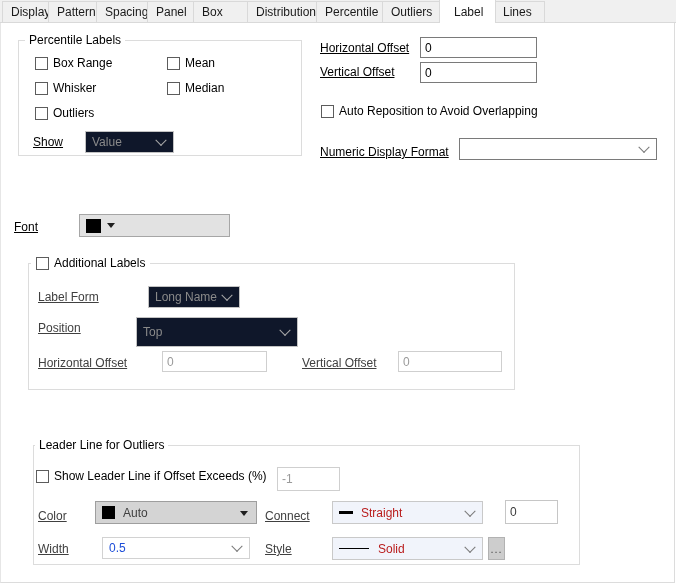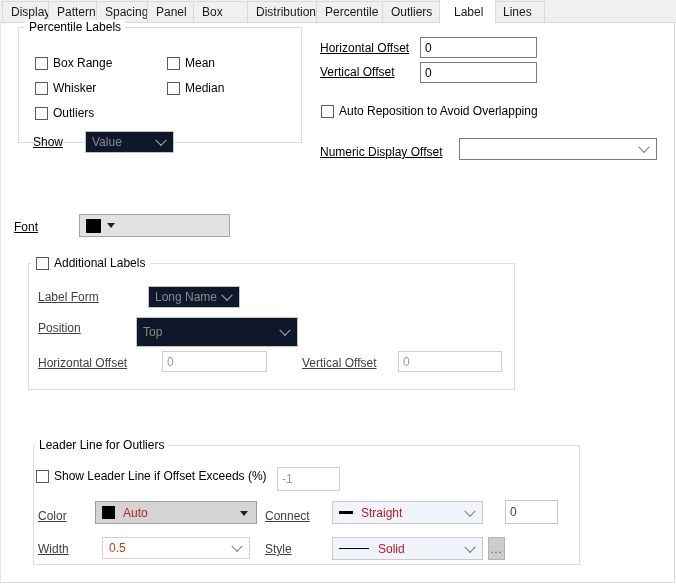--- a/index.html
+++ b/index.html
@@ -46,28 +46,28 @@
   }
   .combo .chev{
     position:absolute;right:8px;top:50%;width:7px;height:7px;
     border-right:1px solid #7a7a7a;border-bottom:1px solid #7a7a7a;
     transform:translateY(-72%) rotate(45deg);
   }
   .combo.dark{border-color:#7a7a7a;}
   .combo.disgray{background:#0f172a;border-color:#c3c3c3;color:#8a8a8a;text-align:center;}
   .combo.disgray .chev{border-color:#a8a8a8;}
   .combo.lite{background:#f1f4fb;border-color:#c9c9c9;color:#b91c1c;}
-  .combo.plain{background:#fff;border-color:#d2d2d2;color:#c2410c;}
+  .combo.plain{background:#fff;border-color:#d2d2d2;color:#1d4ed8;}
   .fontcombo{
     position:absolute;box-sizing:border-box;display:flex;align-items:center;gap:6px;
     background:#e2e2e2;border:1px solid #a6a6a6;padding:0 8px 0 6px;color:#000;cursor:default;
   }
   .colorcombo{
     position:absolute;box-sizing:border-box;display:flex;align-items:center;gap:8px;
-    background:#d4d4d4;border:1px solid #9e9e9e;padding:0 23px 0 6px;color:#b91c1c;cursor:default;
+    background:#d4d4d4;border:1px solid #9e9e9e;padding:0 23px 0 6px;color:#404040;cursor:default;
   }
   .tri{width:0;height:0;border-left:4px solid transparent;border-right:4px solid transparent;
     border-top:5px solid #1f1f1f;flex:none;}
   .colorcombo .tri{position:absolute;right:8px;top:50%;margin-top:-2px;}
   .swatch{width:13px;height:13px;background:#000;flex:none;}
   .swatch.big{width:15px;height:14px;}
   .dashline{width:14px;height:3px;background:#000;flex:none;margin-right:8px;}
   .solidline{width:30px;height:1px;background:#000;flex:none;margin-right:9px;}
   .morebtn{
     position:absolute;box-sizing:border-box;background:#cdcdcd;border:1px solid #b2b2b2;
@@ -108,21 +108,21 @@
     <div class="tab sel" style="width:57px;padding-left:14px">
         <span>Label</span>
       </div>
     <div class="tab" style="width:50px;padding-left:7px">
         <span>Lines</span>
       </div>
   </div>
 
   <div class="frame"></div>
 
-  <div class="group" style="left:18px;top:27px;width:284px;height:116px">
+  <div class="group" style="left:18px;top:40px;width:284px;height:116px">
     <span class="gtitle" style="left:6px">Percentile Labels</span>
   </div>
   <div class="cbrow" style="left:35px;top:56px">
     <span class="cb"></span>
     <span>Box Range</span>
   </div>
   <div class="cbrow" style="left:167px;top:56px">
     <span class="cb"></span>
     <span>Mean</span>
   </div>
@@ -147,21 +147,21 @@
   <span class="lab" style="left:320px;top:41px">Horizontal Offset</span>
   <input class="tinput" style="left: 420px; top: 37px; width: 117px; height: 21px;" type="text" value="0">
   <span class="lab" style="left:320px;top:65px">Vertical Offset</span>
   <input class="tinput" style="left: 420px; top: 62px; width: 117px; height: 21px;" type="text" value="0">
 
   <div class="cbrow" style="left:321px;top:104px">
     <span class="cb"></span>
     <span>Auto Reposition to Avoid Overlapping</span>
   </div>
 
-  <span class="lab" style="left:320px;top:145px">Numeric Display Offset</span>
+  <span class="lab" style="left:320px;top:145px">Numeric Display Format</span>
   <div class="combo dark" style="left:459px;top:138px;width:198px;height:22px">
     <span></span>
     <span class="chev"></span>
   </div>
 
   <span class="lab" style="left:14px;top:220px">Font</span>
   <div class="fontcombo" style="left:79px;top:214px;width:151px;height:23px">
     <span class="swatch big"></span>
     <span class="tri"></span>
   </div>

